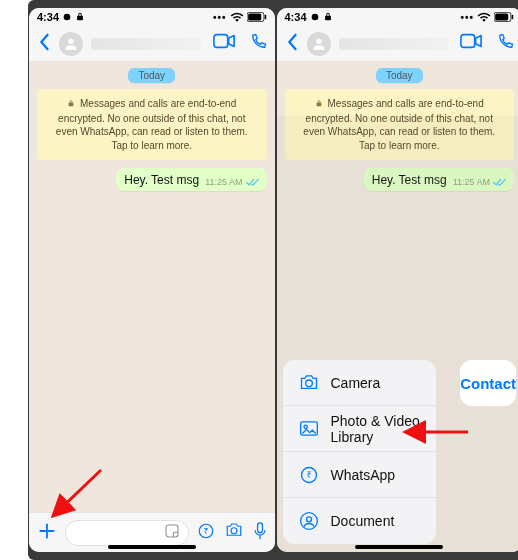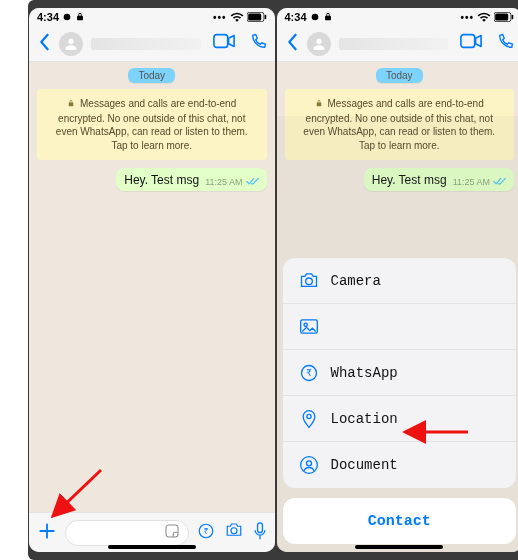--- a/index.html
+++ b/index.html
@@ -90,21 +90,21 @@
   .bubble {
     background: #e1ffc7;
     border-radius: 8px;
     padding: 5px 7px 4px 8px;
     font-size: 12px;
     color: #111;
     max-width: 78%;
     display: inline-flex; align-items: flex-end; gap: 6px;
     box-shadow: 0 1px 0 rgba(0,0,0,0.06);
   }
-  .bubble .meta { font-size: 9px; color: #8aa77d; display:flex; gap:3px; align-items:flex-start;}
+  .bubble .meta { font-size: 9px; color: #8aa77d; display:flex; gap:3px; align-items:flex-end;}
   .imgbubble {
     background:#fff; border-radius:8px; padding:3px;
     width: 195px; height:176px; box-shadow:0 1px 0 rgba(0,0,0,0.08);
     position: relative;
   }
   .doggo {
     width:100%; height:100%; border-radius:6px;
     background: linear-gradient(#120705 0 18%, #5a2a1e 18% 100%);
     position:relative; overflow:hidden;
   }
@@ -160,21 +160,21 @@
     width:88px; height:4px; background:#000; border-radius:3px;
   }
 
   
   .dimlayer{
     position:absolute; inset:54px 0 0 0;
     background: rgba(120,120,120,0.06);
   }
   .sheetwrap{
     position:absolute; left:6px; right:6px; bottom:8px;
-    display:flex; flex-direction:column; gap:10px;font-family:Liberation Mono, monospace;
+    display:flex; flex-direction:row; gap:24px;
   }
   .sheet{
     background:#f3f3f5; border-radius:12px; overflow:hidden;
   }
   .sheet .row{
     display:flex; align-items:center; gap:12px;
     height:46px; padding:0 16px;
     font-size:14px; color:#111;
     border-bottom:1px solid #e2e2e4;
   }
@@ -407,38 +407,30 @@
           <span>Camera</span>
         </div>
         <div class="row">
           <span class="ic">
               <svg width="20" height="17" viewBox="0 0 24 20">
                 <rect x="2" y="2" width="20" height="16" rx="2" fill="none" stroke="#007aff" stroke-width="1.6"></rect>
                 <circle cx="8" cy="8" r="2" fill="none" stroke="#007aff" stroke-width="1.6"></circle>
                 <path d="M4 16l5-5 4 4 3-3 4 4" fill="none" stroke="#007aff" stroke-width="1.6"></path>
               </svg>
             </span>
+          <span>Photo &amp; Video Library</span>
         </div>
         <div class="row">
           <span class="ic">
               <svg width="20" height="20" viewBox="0 0 24 24">
                 <circle cx="12" cy="12" r="9" fill="none" stroke="#007aff" stroke-width="1.6"></circle>
                 <text x="12" y="16" text-anchor="middle" font-size="11" fill="#007aff">₹</text>
               </svg>
             </span>
           <span>WhatsApp</span>
-        </div>
-        <div class="row">
-          <span class="ic">
-              <svg width="18" height="20" viewBox="0 0 20 24">
-                <path fill="none" stroke="#007aff" stroke-width="1.6" d="M10 22s7-8 7-13a7 7 0 10-14 0c0 5 7 13 7 13z"></path>
-                <circle cx="10" cy="9" r="2.5" fill="none" stroke="#007aff" stroke-width="1.6"></circle>
-              </svg>
-            </span>
-          <span>Location</span>
         </div>
         <div class="row">
           <span class="ic">
               <svg width="20" height="20" viewBox="0 0 24 24">
                 <circle cx="12" cy="12" r="10" fill="none" stroke="#007aff" stroke-width="1.6"></circle>
                 <circle cx="12" cy="10" r="3" fill="none" stroke="#007aff" stroke-width="1.6"></circle>
                 <path d="M6 19c1-3 4-4 6-4s5 1 6 4" fill="none" stroke="#007aff" stroke-width="1.6"></path>
               </svg>
             </span>
           <span>Document</span>

